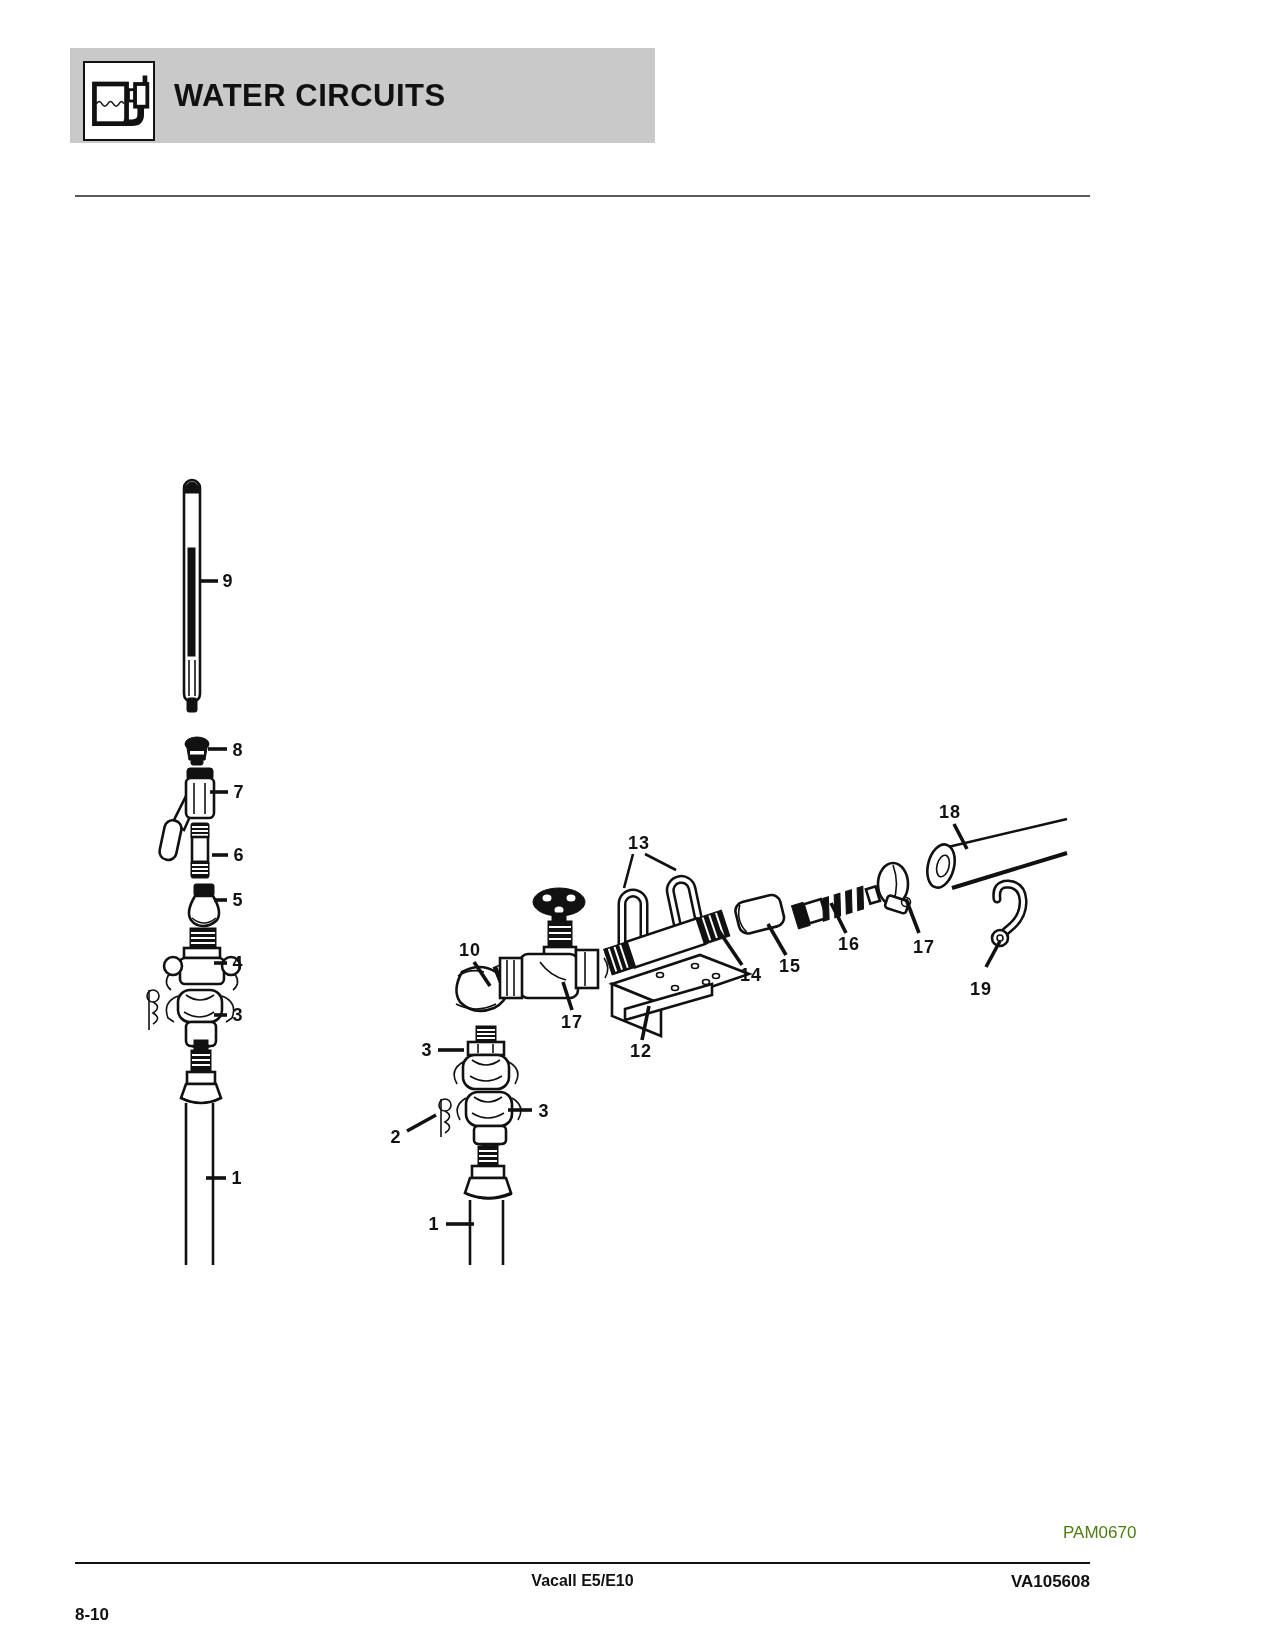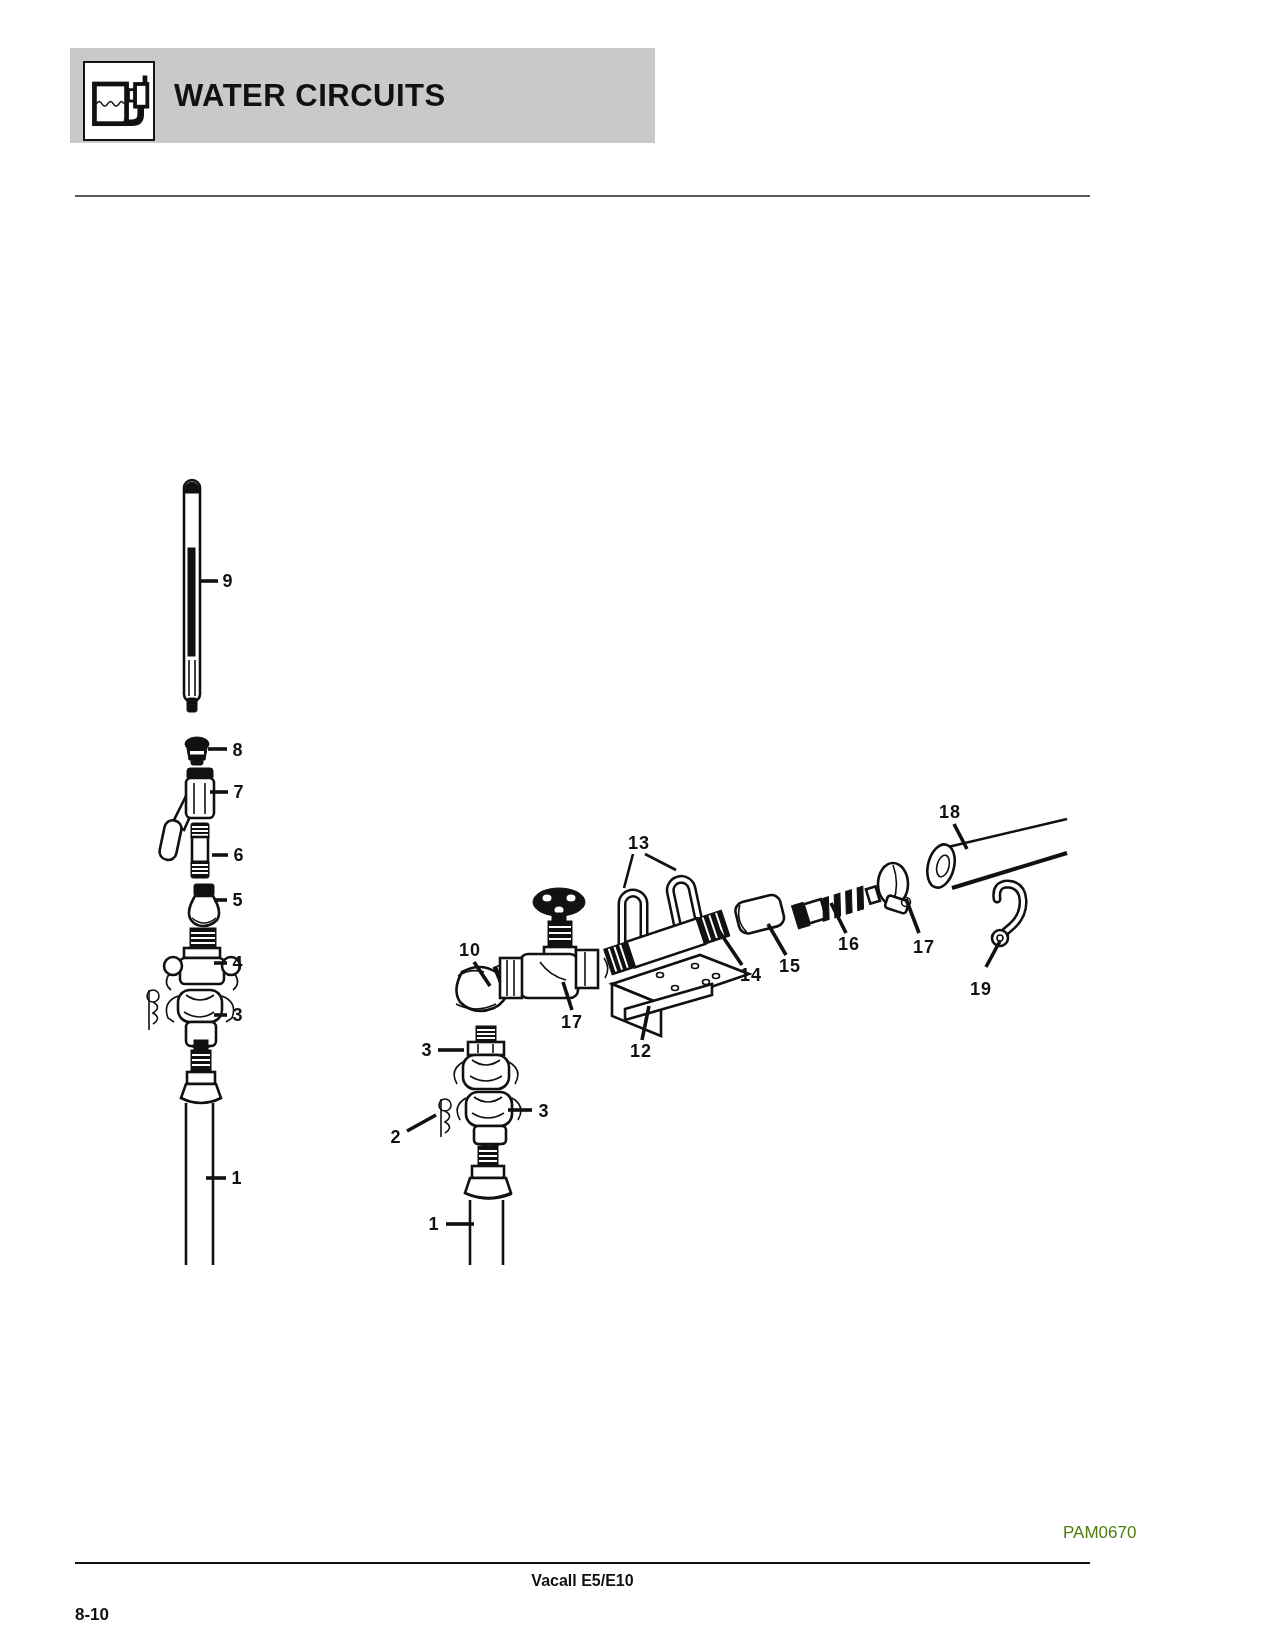--- a/index.html
+++ b/index.html
@@ -313,14 +313,15 @@
       <div class="callout" style="left: 950px; top: 812px;">18</div>
       <div class="callout" style="left: 981px; top: 980px; margin-top: 9px;">19</div>
       <div class="callout" style="left: 641px; top: 1051px;">12</div>
     </div>
 
   <div class="abs image-code">PAM0670</div>
 
   <div class="abs rule-bottom"></div>
   <div class="abs footer-left">8-10</div>
   <div class="abs footer-center">Vacall E5/E10</div>
+  <div class="abs footer-right">VA105608</div>
 
 </div>
 
 </body></html>

